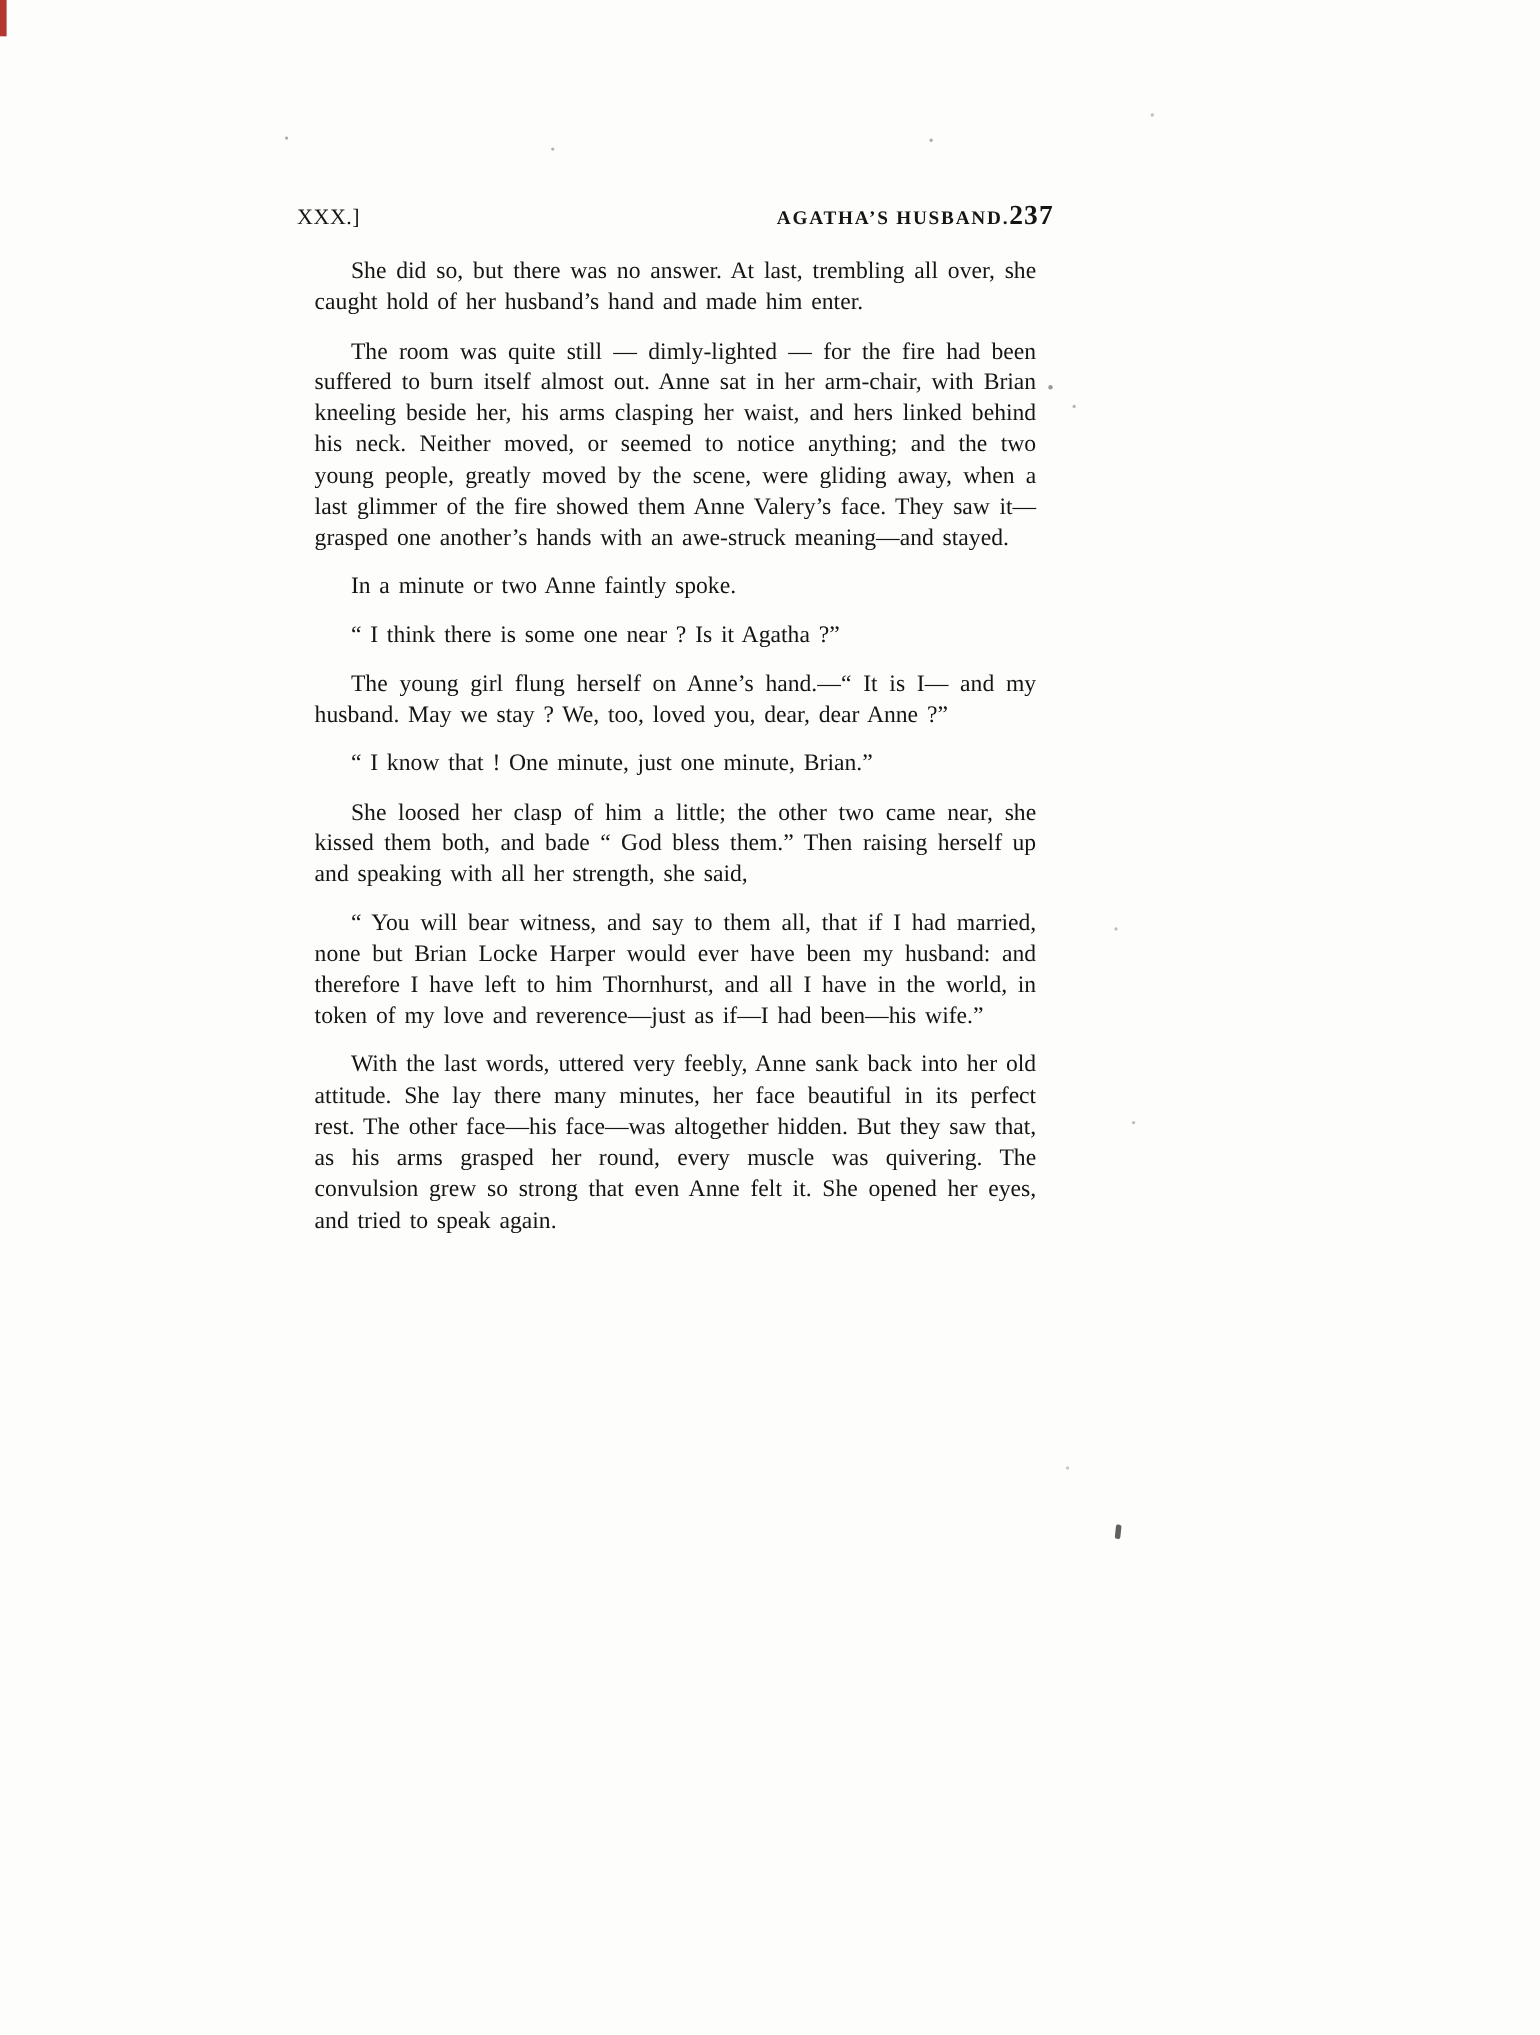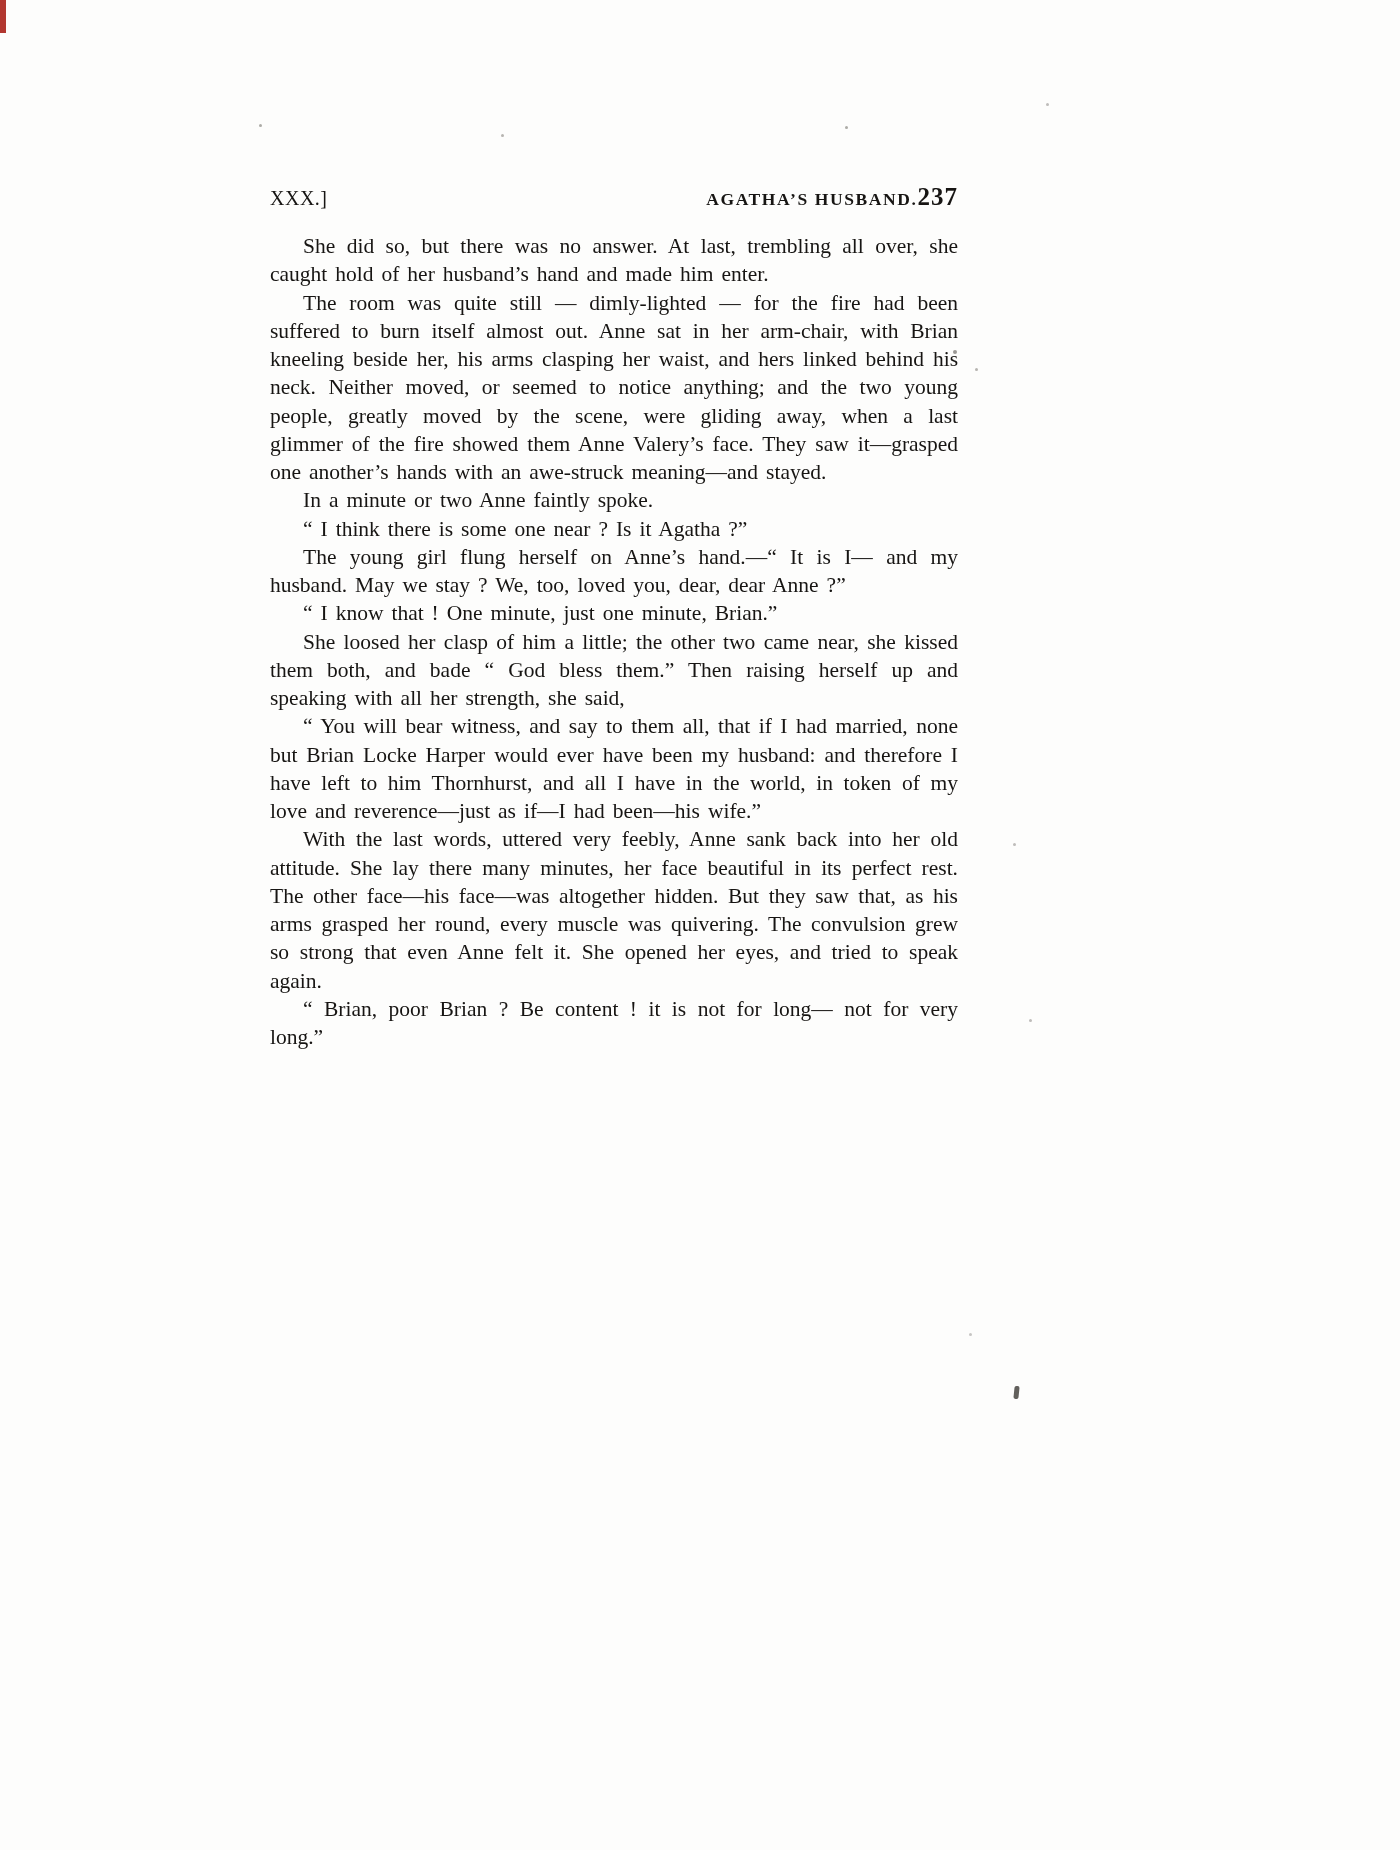--- a/index.html
+++ b/index.html
@@ -58,21 +58,21 @@
     font-weight: bold;
     letter-spacing: 1.6px;
   }
   .page-number {
     flex: 0 0 auto;
     font-size: 25px;
     font-weight: bold;
     letter-spacing: 1px;
   }
   .body-text p {
-    margin: 0;
+    margin: 16px;
     font-size: 21.5px;
     line-height: 28.25px;
     text-align: justify;
     text-indent: 33px;
     word-spacing: 2.6px;
   }
 </style>
 </head>
 <body>
 
@@ -100,16 +100,15 @@
   <div class="body-text">
     <p>She did so, but there was no answer. At last, trembling all over, she caught hold of her husband’s hand and made him enter.</p>
     <p>The room was quite still — dimly-lighted — for the fire had been suffered to burn itself almost out. Anne sat in her arm-chair, with Brian kneeling beside her, his arms clasping her waist, and hers linked behind his neck. Neither moved, or seemed to notice anything; and the two young people, greatly moved by the scene, were gliding away, when a last glimmer of the fire showed them Anne Valery’s face. They saw it—grasped one another’s hands with an awe-struck meaning—and stayed.</p>
     <p>In a minute or two Anne faintly spoke.</p>
     <p>“ I think there is some one near&nbsp;? Is it Agatha&nbsp;?”</p>
     <p>The young girl flung herself on Anne’s hand.—“ It is I— and my husband. May we stay&nbsp;? We, too, loved you, dear, dear Anne&nbsp;?”</p>
     <p>“ I know that&nbsp;! One minute, just one minute, Brian.”</p>
     <p>She loosed her clasp of him a little; the other two came near, she kissed them both, and bade “ God bless them.” Then raising herself up and speaking with all her strength, she said,</p>
     <p>“ You will bear witness, and say to them all, that if I had married, none but Brian Locke Harper would ever have been my husband: and therefore I have left to him Thornhurst, and all I have in the world, in token of my love and reverence—just as if—I had been—his wife.”</p>
     <p>With the last words, uttered very feebly, Anne sank back into her old attitude. She lay there many minutes, her face beautiful in its perfect rest. The other face—his face—was altogether hidden. But they saw that, as his arms grasped her round, every muscle was quivering. The convulsion grew so strong that even Anne felt it. She opened her eyes, and tried to speak again.</p>
-    <p>“ Brian, poor Brian&nbsp;? Be content&nbsp;! it is not for long— not for very long.”</p>
   </div>
 
 </div>
 
 </body></html>

